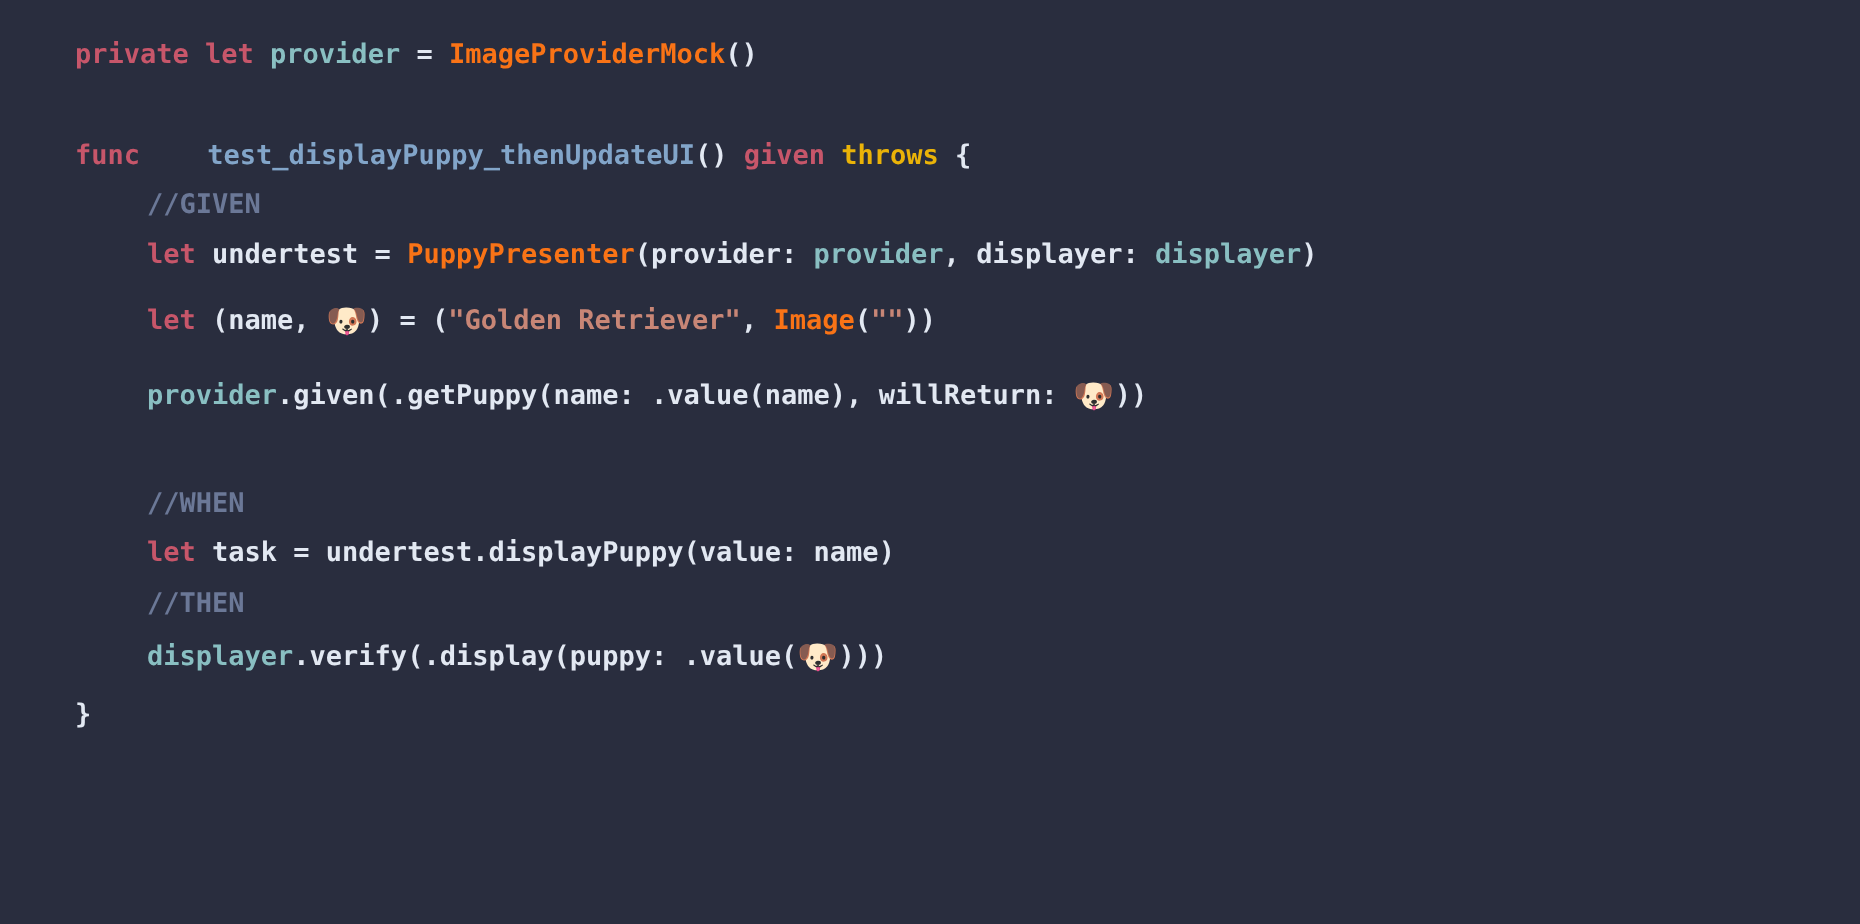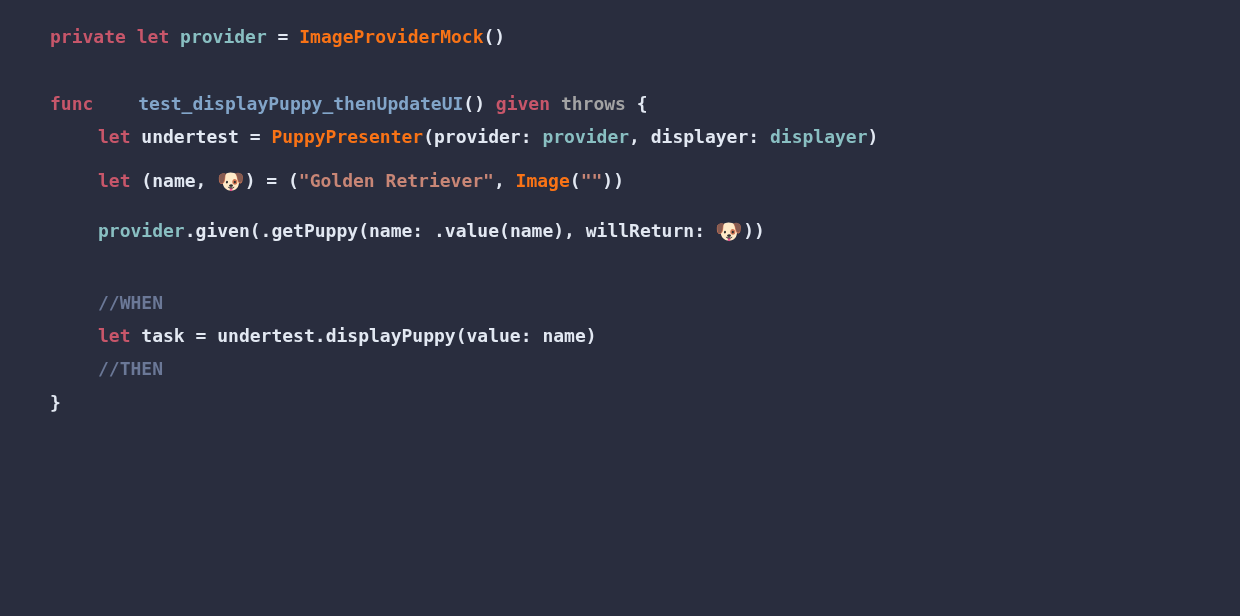--- a/index.html
+++ b/index.html
@@ -21,21 +21,21 @@
     }
     .code-line {
       white-space: pre;
     }
     .indent-0 { padding-left: 0; }
     .indent-1 { padding-left: 48px; }
     .kw-private { color: #c7566a; }
     .kw-let { color: #c7566a; margin-top: 18px; }
     .kw-func { color: #c7566a; }
     .kw-async { color: #c7566a; }
-    .kw-throws { color: #a3a3a3; text-align: right; }
+    .kw-throws { color: #eab308; text-align: right; }
     .kw-await { color: #c7566a; }
     .fn-name { color: #82a5c9; margin-left: 34px; }
     .ident { color: #89bfc2; }
     .type { color: #f97316; }
     .text { color: #e2e8f2; }
     .string { color: #c88676; }
     .comment { color: #6b7897; }
     .emoji { font-size: 22px; vertical-align: -2px; }
     .blank-line { height: 1.85em; }
     .half-blank { height: 0.5em; }
@@ -45,35 +45,37 @@
 
 <div>
 
   <div class="code-line indent-0"><span class="kw-private">private</span><span class="text"> </span><span class="kw-let">let</span><span class="text"> </span><span class="ident">provider</span><span class="text"> = </span><span class="type">ImageProviderMock</span><span class="text">()</span></div>
 
 
   <div class="blank-line"></div>
 
   <div class="code-line indent-0"><span class="kw-func">func</span><span class="text"> </span><span class="fn-name">test_displayPuppy_thenUpdateUI</span><span class="text">()</span><span class="text"> </span><span class="kw-async">given</span><span class="text"> </span><span class="kw-throws">throws</span><span class="text"> {</span></div>
 
+  <div class="code-line indent-1"><span class="comment">//GIVEN</span></div>
 
   <div class="code-line indent-1"><span class="kw-let">let</span><span class="text"> </span><span class="text">undertest</span><span class="text"> = </span><span class="type">PuppyPresenter</span><span class="text">(</span><span class="text">provider</span><span class="text">: </span><span class="ident">provider</span><span class="text">, </span><span class="text">displayer</span><span class="text">: </span><span class="ident">displayer</span><span class="text">)</span></div>
 
   <div class="half-blank"></div>
 
   <div class="code-line indent-1"><span class="kw-let">let</span><span class="text"> (</span><span class="text">name</span><span class="text">, </span><span class="emoji">🐶</span><span class="text">) = (</span><span class="string">"Golden Retriever"</span><span class="text">, </span><span class="type">Image</span><span class="text">(</span><span class="string">""</span><span class="text">))</span></div>
 
   <div class="half-blank"></div>
 
   <div class="code-line indent-1"><span class="ident">provider</span><span class="text">.</span><span class="text">given</span><span class="text">(.</span><span class="text">getPuppy</span><span class="text">(</span><span class="text">name</span><span class="text">: .</span><span class="text">value</span><span class="text">(</span><span class="text">name</span><span class="text">), </span><span class="text">willReturn</span><span class="text">: </span><span class="emoji">🐶</span><span class="text">))</span></div>
 
   <div class="blank-line"></div>
 
   <div class="code-line indent-1"><span class="comment">//WHEN</span></div>
 
   <div class="code-line indent-1"><span class="kw-let">let</span><span class="text"> </span><span class="text">task</span><span class="text"> = </span><span class="text">undertest</span><span class="text">.</span><span class="text">displayPuppy</span><span class="text">(</span><span class="text">value</span><span class="text">: </span><span class="text">name</span><span class="text">)</span></div>
 
 
   <div class="code-line indent-1"><span class="comment">//THEN</span></div>
 
+  <div class="code-line indent-1"><span class="ident">displayer</span><span class="text">.</span><span class="text">verify</span><span class="text">(.</span><span class="text">display</span><span class="text">(</span><span class="text">puppy</span><span class="text">: .</span><span class="text">value</span><span class="text">(</span><span class="emoji">🐶</span><span class="text">)))</span></div>
 
   <div class="code-line indent-0"><span class="text">}</span></div>
 </div>
 
 </body></html>

